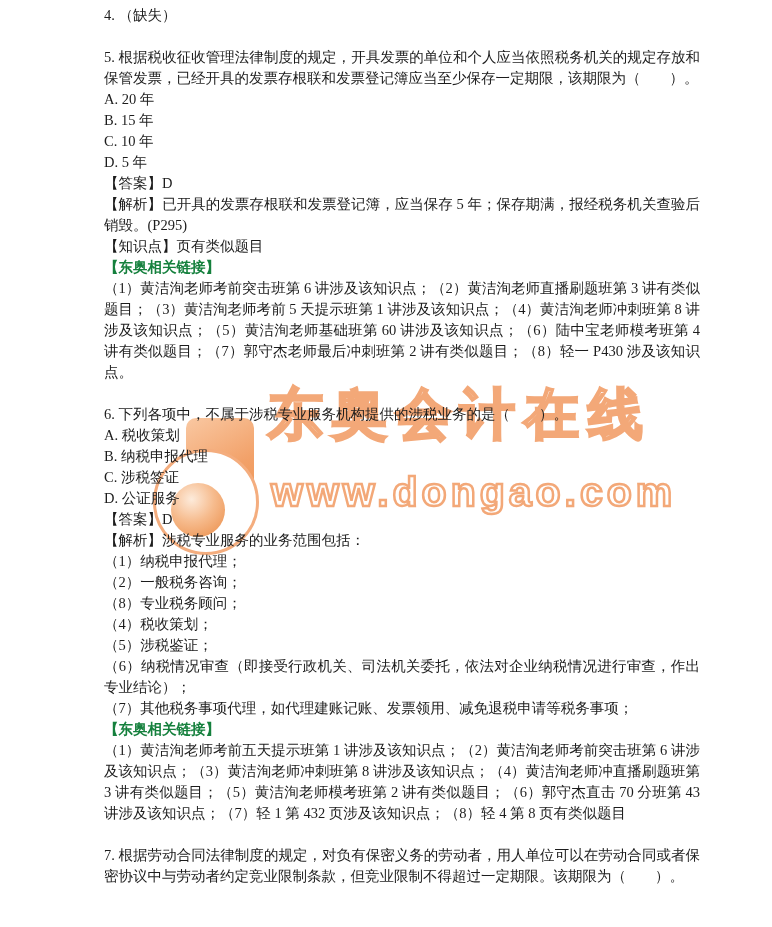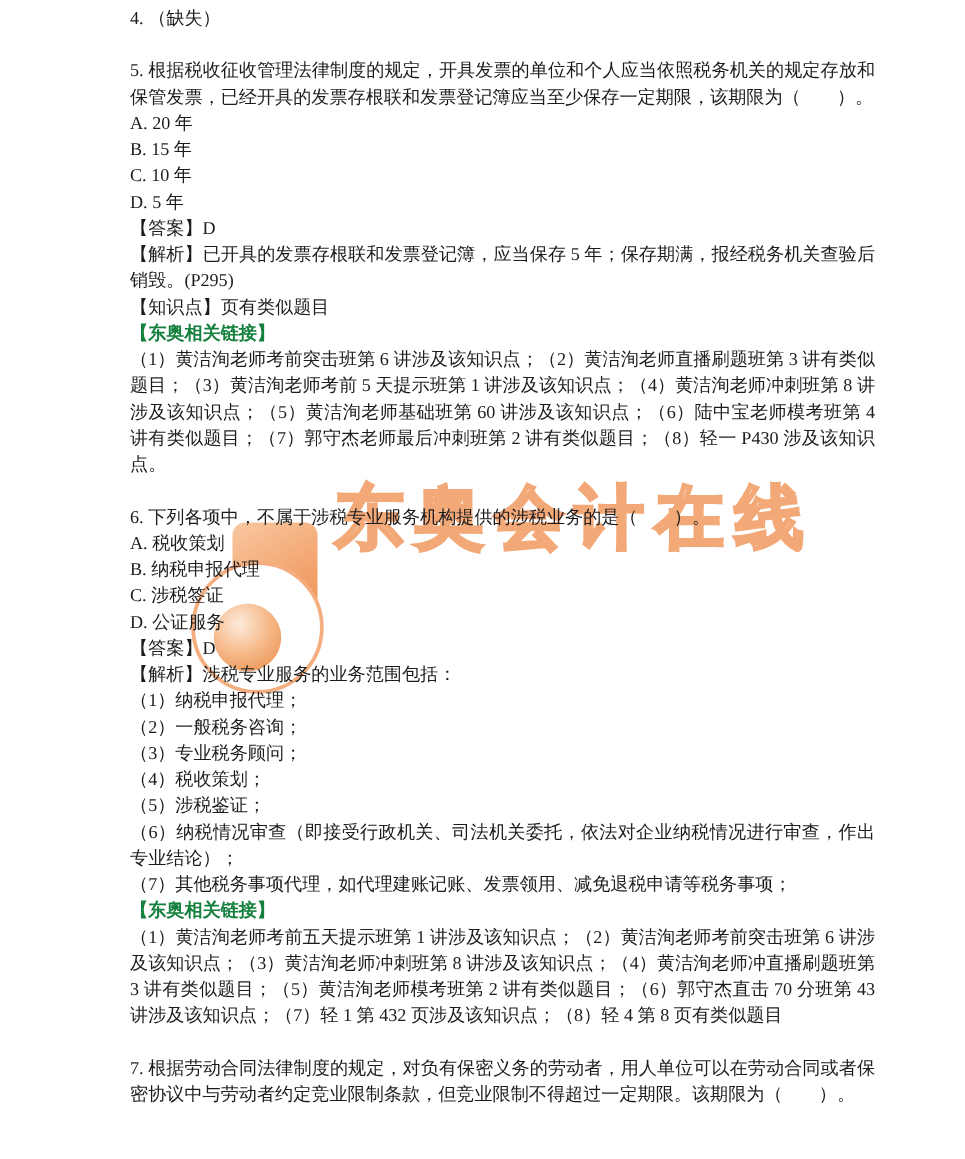--- a/index.html
+++ b/index.html
@@ -64,20 +64,21 @@
 
 <div class="page">
 
   <div class="watermark">
     <div class="wm-logo">
       <div class="wm-square"></div>
       <div class="wm-hole"></div>
       <div class="wm-ball"></div>
     </div>
     <div class="wm-title">东奥会计在线</div>
+    <div class="wm-url">www.dongao.com</div>
   </div>
 
   <div class="content">
 
     <p>4. （缺失）</p>
     <div class="gap"></div>
 
     <div>
       <p>5. 根据税收征收管理法律制度的规定，开具发票的单位和个人应当依照税务机关的规定存放和保管发票，已经开具的发票存根联和发票登记簿应当至少保存一定期限，该期限为（　　）。</p>
       <p>A. 20 年</p>
@@ -96,21 +97,21 @@
     <div>
       <p>6. 下列各项中，不属于涉税专业服务机构提供的涉税业务的是（　　）。</p>
       <p>A. 税收策划</p>
       <p>B. 纳税申报代理</p>
       <p>C. 涉税签证</p>
       <p>D. 公证服务</p>
       <p>【答案】D</p>
       <p>【解析】涉税专业服务的业务范围包括：</p>
       <p>（1）纳税申报代理；</p>
       <p>（2）一般税务咨询；</p>
-      <p>（3）专业税务顾问；</p>
+      <p>（8）专业税务顾问；</p>
       <p>（4）税收策划；</p>
       <p>（5）涉税鉴证；</p>
       <p>（6）纳税情况审查（即接受行政机关、司法机关委托，依法对企业纳税情况进行审查，作出专业结论）；</p>
       <p>（7）其他税务事项代理，如代理建账记账、发票领用、减免退税申请等税务事项；</p>
       <p class="red-header">【东奥相关链接】</p>
       <p>（1）黄洁洵老师考前五天提示班第 1 讲涉及该知识点；（2）黄洁洵老师考前突击班第 6 讲涉及该知识点；（3）黄洁洵老师冲刺班第 8 讲涉及该知识点；（4）黄洁洵老师冲直播刷题班第 3 讲有类似题目；（5）黄洁洵老师模考班第 2 讲有类似题目；（6）郭守杰直击 70 分班第 43 讲涉及该知识点；（7）轻 1 第 432 页涉及该知识点；（8）轻 4 第 8 页有类似题目</p>
     </div>
 
     <div class="gap"></div>
 

